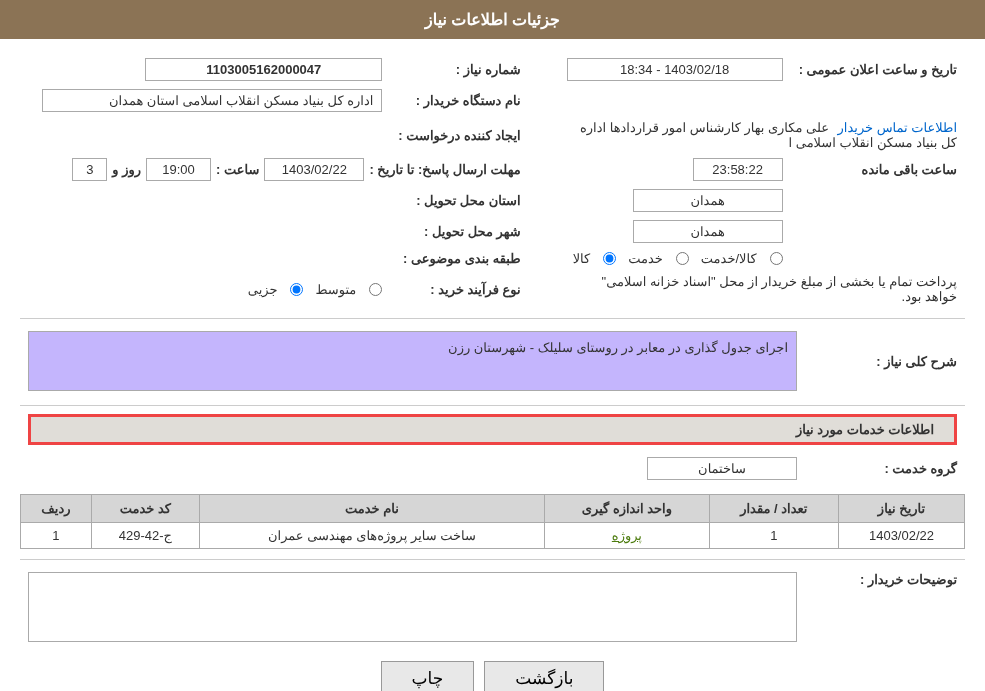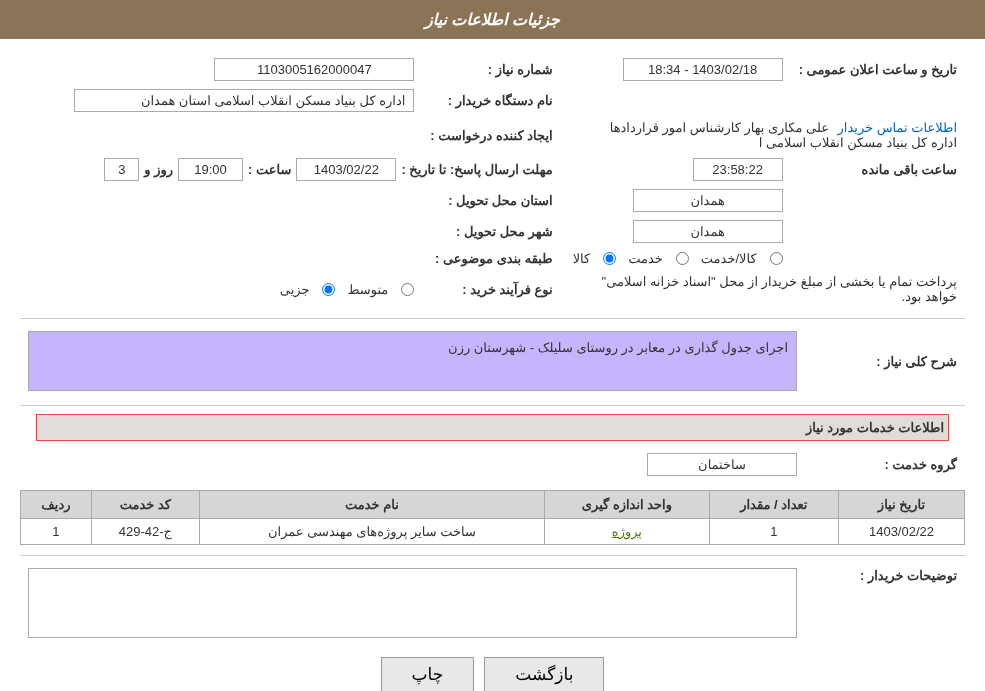--- a/index.html
+++ b/index.html
@@ -16,21 +16,20 @@
       background: #fff;
       min-height: 691px;
     }
     .header-bar {
       background: #8B7355;
       color: #fff;
       text-align: center;
       padding: 10px 20px;
       font-size: 16px;
       font-weight: bold;
-      font-style: italic;
     }
     .content {
       padding: 15px 20px;
     }
     .info-table {
       width: 100%;
       border-collapse: collapse;
       margin-bottom: 10px;
     }
     .info-table td {
@@ -125,25 +124,25 @@
     .btn-back {
       background: #e8e8e8;
     }
     .divider {
       height: 1px;
       background: #ccc;
       margin: 8px 0;
     }
     .section-header {
       background: #e0ddd8;
-      border: 1px solid #ef4444;
-      padding: 5px 4px;
+      border: 3px solid #ef4444;
+      padding: 5px 20px;
       font-weight: bold;
       text-align: right;
-      margin: 8px 16px;
+      margin: 8px 8px;
     }
     .inline-label {
       font-weight: bold;
       white-space: nowrap;
     }
     .date-time-row {
       display: flex;
       align-items: center;
       gap: 5px;
       direction: rtl;
@@ -166,26 +165,26 @@
   </div>
 
   <div class="content">
 
     <table class="info-table">
 
       <tbody>
           <tr>
         <td class="label-cell" style="width:130px;">تاریخ و ساعت اعلان عمومی :</td>
         <td class="value-cell" style="width:200px;">
-          <div class="input-box" style="width:160px;">1403/02/18 - 18:34</div>
+          <div class="input-box" style="width:216px;">1403/02/18 - 18:34</div>
         </td>
         <td style="width:30px;"></td>
         <td class="label-cell" style="width:100px;">شماره نیاز :</td>
         <td class="value-cell">
-          <div class="input-box" style="width:200px;">1103005162000047</div>
+          <div class="input-box" style="width:237px;font-weight:bold;">1103005162000047</div>
         </td>
       </tr>
 
       <tr>
         <td></td>
             <td></td>
             <td></td>
         <td class="label-cell">نام دستگاه خریدار :</td>
         <td class="value-cell">
           <div class="input-box" style="width:340px;text-align:right;padding:3px 8px;">اداره کل بنیاد مسکن انقلاب اسلامی استان همدان</div>

